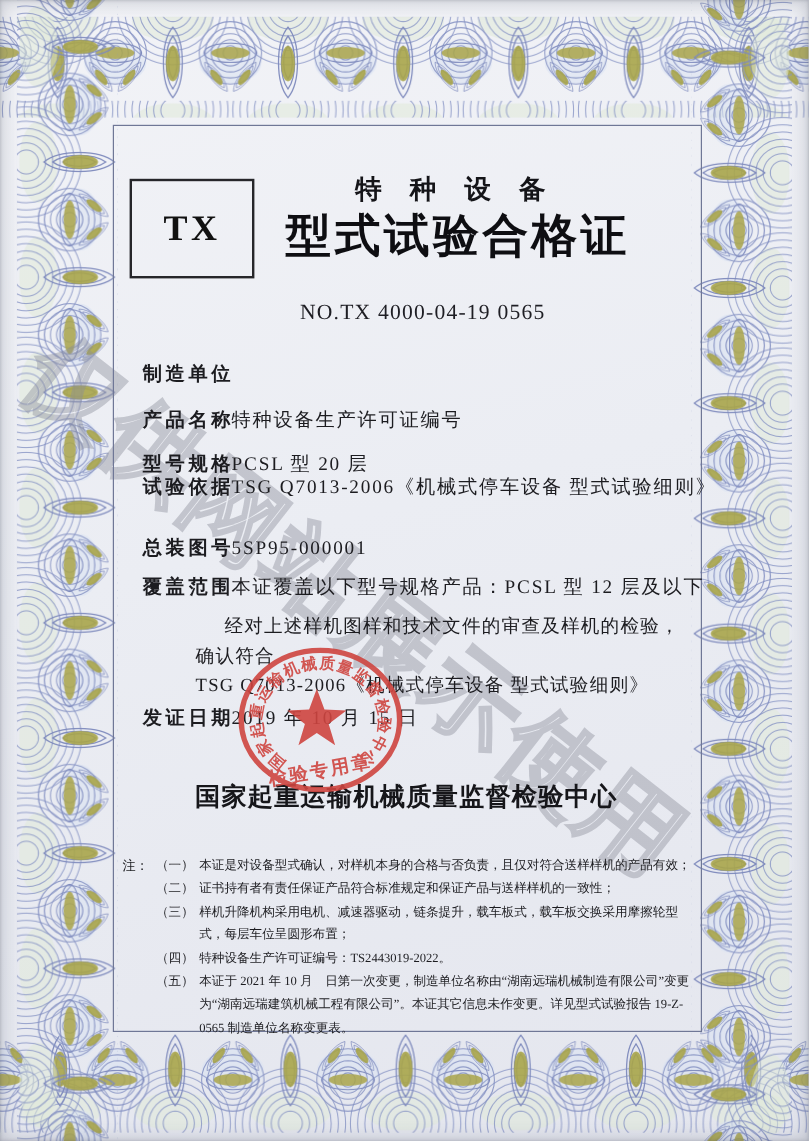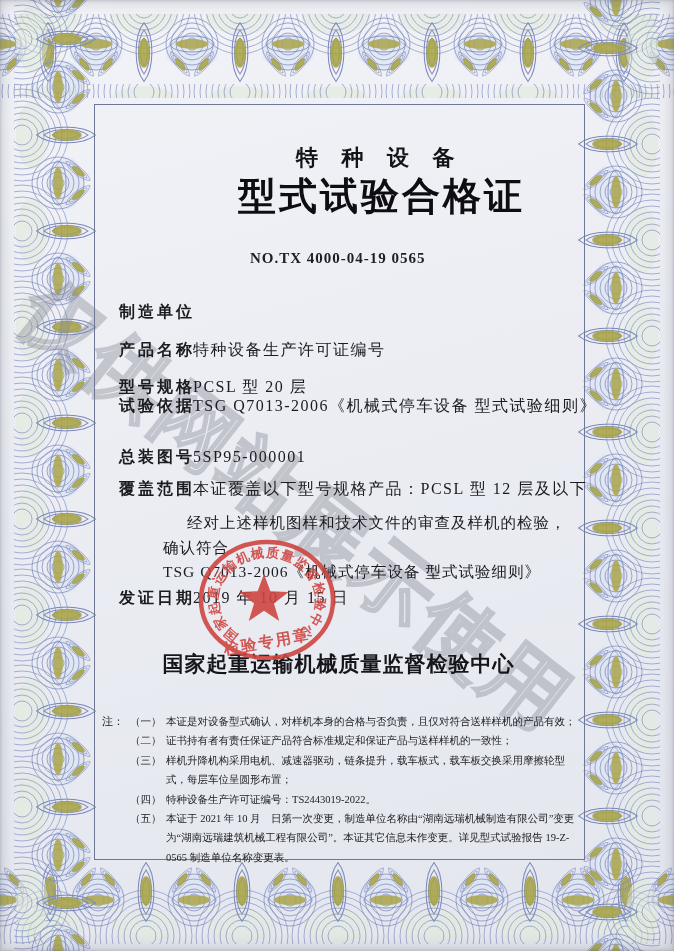--- a/index.html
+++ b/index.html
@@ -21,21 +21,21 @@
     transform:rotate(38deg);transform-origin:0 0;pointer-events:none;
   }
   .frame{position:absolute;left:94px;top:104px;width:489px;height:754px;
     border:1.5px solid #6f7796;z-index:3;}
   .abs{position:absolute;z-index:4;white-space:nowrap;}
   .tx-box{left:108px;top:149px;width:100px;height:79px;border:2px solid #26262a;
     display:flex;align-items:center;justify-content:center;
     font-size:30px;font-weight:700;letter-spacing:3px;color:#111;}
   .hdr-small{left:296px;top:143px;font-size:22px;font-weight:600;letter-spacing:9px;color:#141418;}
   .title{left:238px;top:171px;font-size:38px;font-weight:700;letter-spacing:3px;color:#0e0e12;}
-  .cert-no{left:250px;top:250px;font-size:15px;letter-spacing:1px;color:#1e1e24;font-weight:bold;}
+  .cert-no{left:250px;top:250px;font-size:18px;letter-spacing:1px;color:#1e1e24;}
   .row{display:flex;align-items:baseline;left:119px;}
   .row .lb{width:74px;letter-spacing:3px;font-size:16px;flex:none;font-weight:bold;}
   .row .val{font-size:16px;letter-spacing:1.5px;}
   .conclusion{left:163px;top:511px;width:412px;font-size:15.5px;line-height:24.5px;
     letter-spacing:1px;white-space:normal;}
   .conclusion .l1{text-indent:24px;}
   .issuer{left:94px;top:650px;width:489px;text-align:center;font-size:21px;
     font-weight:700;letter-spacing:1px;color:#16161a;}
   .stamp{left:182px;top:530px;z-index:5;opacity:.9;}
   .notes-label{left:102px;top:714px;font-size:11px;}
@@ -100,20 +100,23 @@
     </g>
     <g transform="translate(660,0) rotate(90)">
       <rect x="0" y="0" width="951" height="84" fill="url(#gb)"></rect>
     </g>
   </svg>
 
   <div class="watermark">仅供网站展示使用</div>
 
   <div class="frame"></div>
 
+  <div class="abs tx-box">
+    <span>TX</span>
+  </div>
 
   <div class="abs hdr-small">特 种 设 备</div>
   <div class="abs title">型式试验合格证</div>
   <div class="abs cert-no">NO.TX 4000-04-19 0565</div>
 
   <div class="abs row" style="top:302px">
     <span class="lb">制造单位</span>
   </div>
   <div class="abs row" style="top:340px">
     <span class="lb">产品名称</span>

